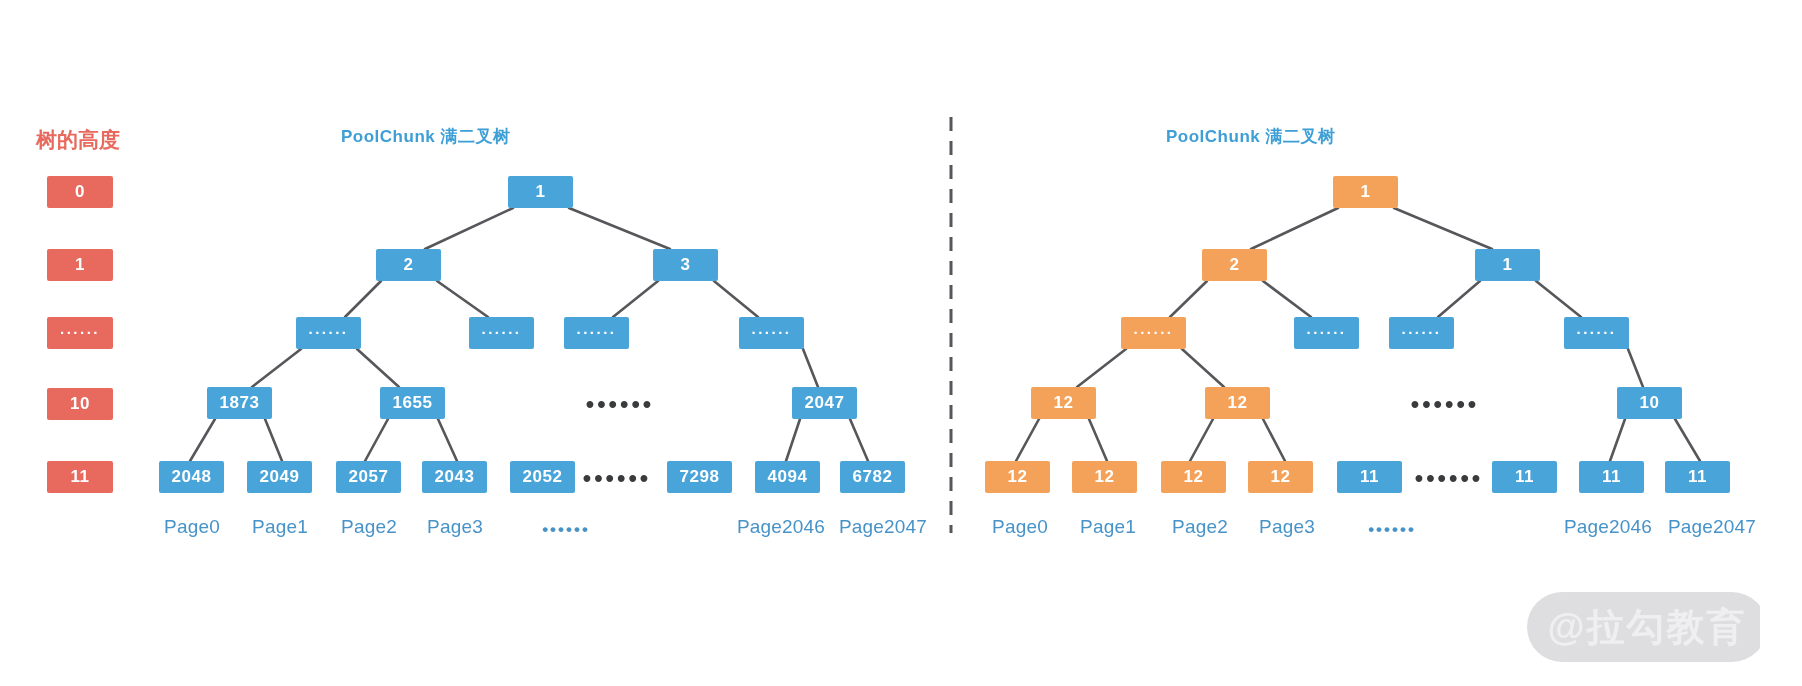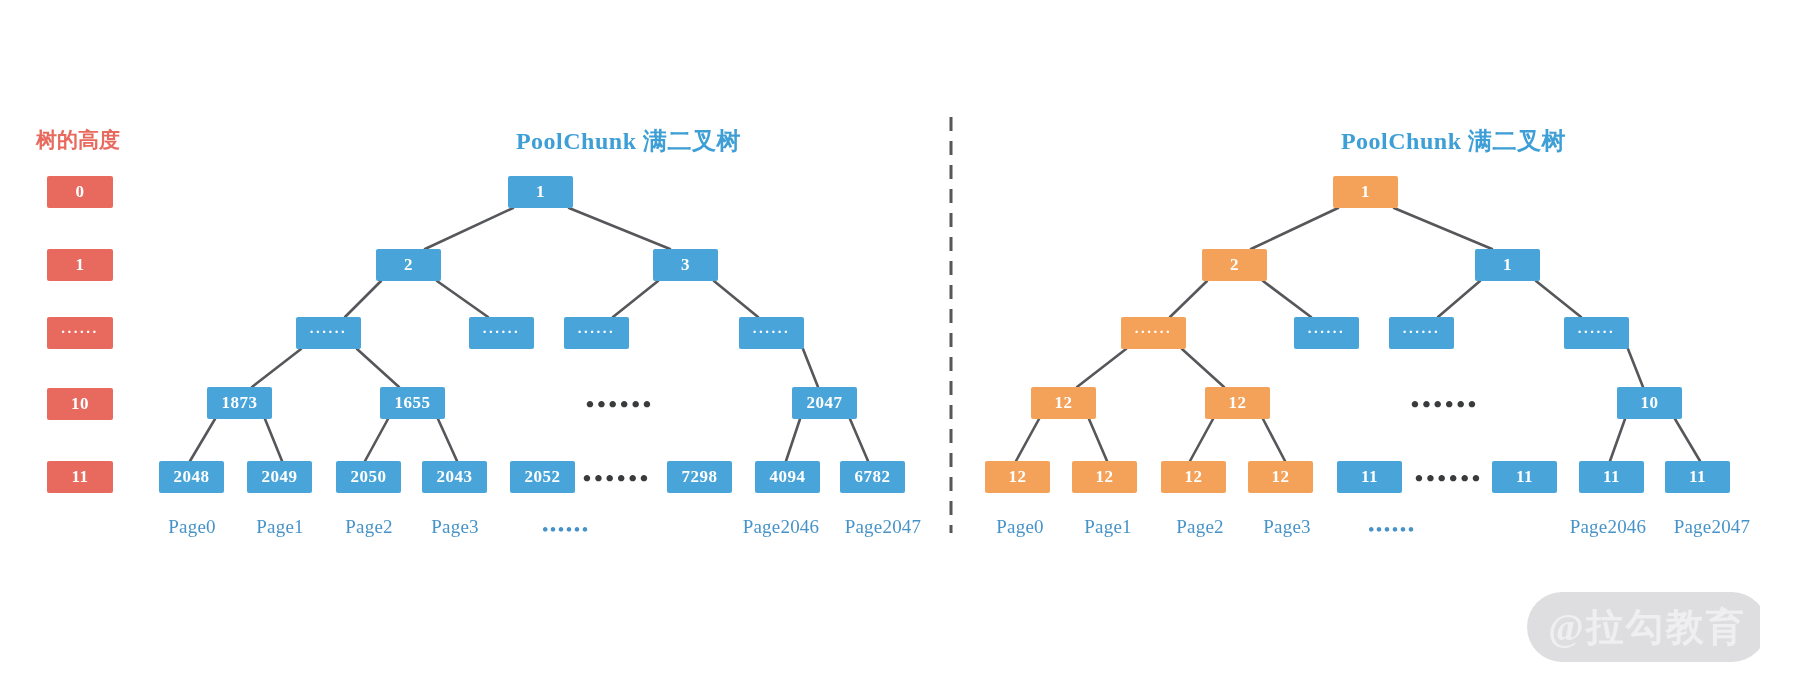--- a/index.html
+++ b/index.html
@@ -1,26 +1,26 @@
 <!DOCTYPE html>
 <html style="--node-blue: #48A4D9; --node-orange: #F4A259; --legend-red: #E8695E; --title-blue: #3E9FD6; --page-blue: #4793C8; --dots-dark: #3A3B3D; --wm-bg: #DEDEE0; --wm-text: #EFEFF1;"><head>
 <meta charset="utf-8">
 <style>
   html,body{margin:0;padding:0;background:#ffffff;}
   .canvas{
     position:relative;
     width:1760px;height:686px;
     background:#ffffff;
-    font-family:Liberation Serif, serif;
+    font-family:Liberation Sans, sans-serif;
     overflow:hidden;
   }
   .edges{position:absolute;left:0;top:0;width:1802px;height:686px;}
   .tree-title{
-    position:absolute;width:400px;text-align:right;
-    font-size:24px;font-weight:700;color:var(--title-blue);
+    position:absolute;width:400px;text-align:left;
+    font-size:17px;font-weight:700;color:var(--title-blue);
     letter-spacing:0.5px;
   }
   .legend-title{
     position:absolute;left:36px;top:126px;width:160px;
     font-size:21px;font-weight:700;color:var(--legend-red);
   }
   .box{
     position:absolute;width:65px;height:32px;box-sizing:border-box;
     display:flex;align-items:center;justify-content:center;
     color:#ffffff;font-size:17px;font-weight:700;
@@ -113,21 +113,21 @@
   <div class="box blue dots" style="left:564px;top:317px">......</div>
   <div class="box blue dots" style="left:739px;top:317px">......</div>
 
   <div class="box blue" style="left:207px;top:387px">1873</div>
   <div class="box blue" style="left:380px;top:387px">1655</div>
   <span class="free-dots" style="left:620px;top:388px">••••••</span>
   <div class="box blue" style="left:792px;top:387px">2047</div>
 
   <div class="box blue" style="left:159px;top:461px">2048</div>
   <div class="box blue" style="left:247px;top:461px">2049</div>
-  <div class="box blue" style="left:336px;top:461px">2050</div>
+  <div class="box blue" style="left:336px;top:461px">2057</div>
   <div class="box blue" style="left:422px;top:461px">2043</div>
   <div class="box blue" style="left:510px;top:461px">2052</div>
   <span class="free-dots" style="left:617px;top:462px">••••••</span>
   <div class="box blue" style="left:667px;top:461px">7298</div>
   <div class="box blue" style="left:755px;top:461px">4094</div>
   <div class="box blue" style="left:840px;top:461px">6782</div>
 
   <div class="page-label" style="left:132px">Page0</div>
   <div class="page-label" style="left:220px">Page1</div>
   <div class="page-label" style="left:309px">Page2</div>

